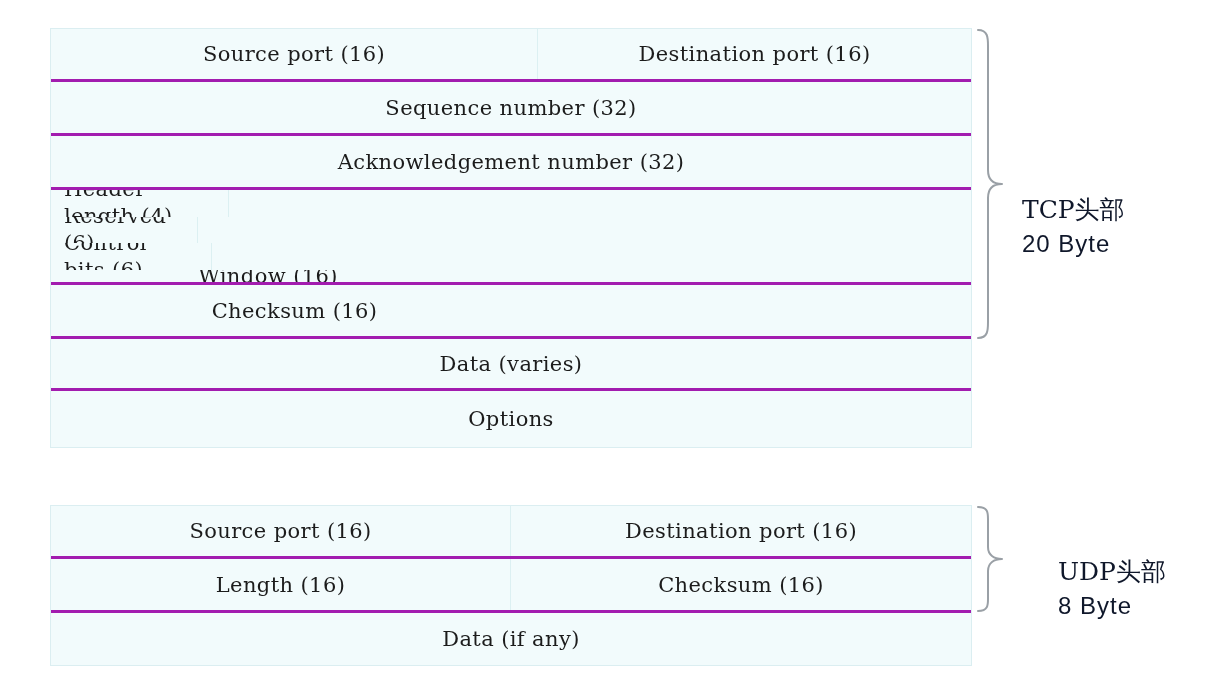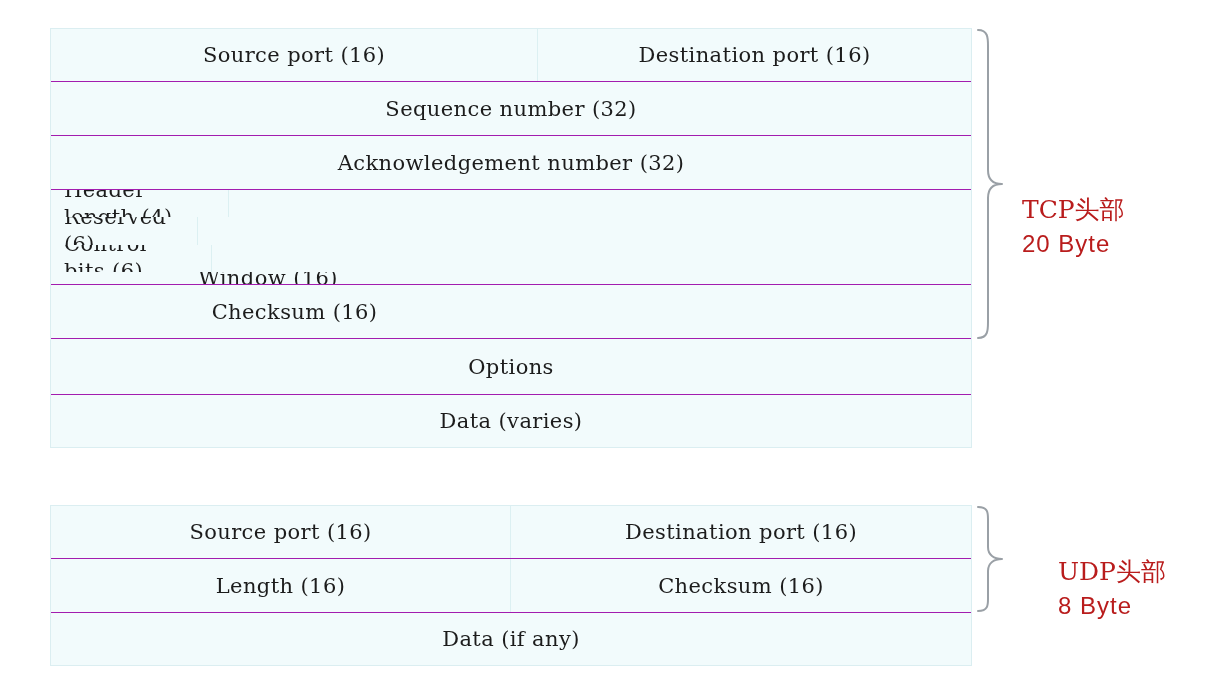--- a/index.html
+++ b/index.html
@@ -26,21 +26,21 @@
   .pkt-table {
     position: absolute;
     border: 1px solid #dbeef1;
     background: #f2fbfc;
     box-sizing: border-box;
   }
   .pkt-row {
     display: flex;
     width: 100%;
     box-sizing: border-box;
-    border-bottom: 1px solid #a21caf;
+    border-bottom: 3px solid #a21caf;
   }
   .pkt-row:last-child { border-bottom: none; }
 
   .cell {
     box-sizing: border-box;
     display: flex;
     align-items: center;
     justify-content: center;
     background: #f2fbfc;
     color: #1c1c1c;
@@ -104,21 +104,21 @@
   .brace {
     position: absolute;
     pointer-events: none;
   }
   #tcp-brace { left: 974px; top: 28px; width: 30px;  height: 312px; }
   #udp-brace { left: 974px; top: 505px; width: 30px; height: 108px; }
 
   
   .side-label {
     position: absolute;
-    color: #b91c1c;
+    color: #0f172a;
     font-size: 25px;
     line-height: 1.42;
     white-space: pre-line;
     font-family: "DejaVu Serif", "Liberation Serif", serif;
   }
   #tcp-label { left: 1022px; top: 156px; }
   #udp-label { left: 1058px; top: 518px; }
   .side-label .l2 {
     display: block;
     font-family: Liberation Sans, sans-serif;
@@ -153,26 +153,26 @@
 (6)</div>
       <div class="cell left w-ctrl">Control
 bits (6)</div>
       <div class="cell w-win">Window (16)</div>
     </div>
 
     <div class="pkt-row" id="tcp-row-checksum">
       <div class="cell w-cksum">Checksum (16)</div>
     </div>
 
+    <div class="pkt-row" id="tcp-row-data">
+      <div class="cell w-full">Data (varies)</div>
+    </div>
+
     <div class="pkt-row" id="tcp-row-options">
       <div class="cell w-full">Options</div>
-    </div>
-
-    <div class="pkt-row" id="tcp-row-data">
-      <div class="cell w-full">Data (varies)</div>
     </div>
 
   </div>
 
   <svg class="brace" id="tcp-brace" viewBox="0 0 30 312" preserveAspectRatio="none">
     <path d="M4 2 C14 2 14 10 14 18 L14 142 C14 152 20 156 28 156 C20 156 14 160 14 170 L14 294 C14 302 14 310 4 310" fill="none" stroke="#9aa0a6" stroke-width="2" stroke-linecap="round" stroke-linejoin="round"></path>
   </svg>
 
   <div class="side-label" id="tcp-label">
     <span>TCP头部</span>

